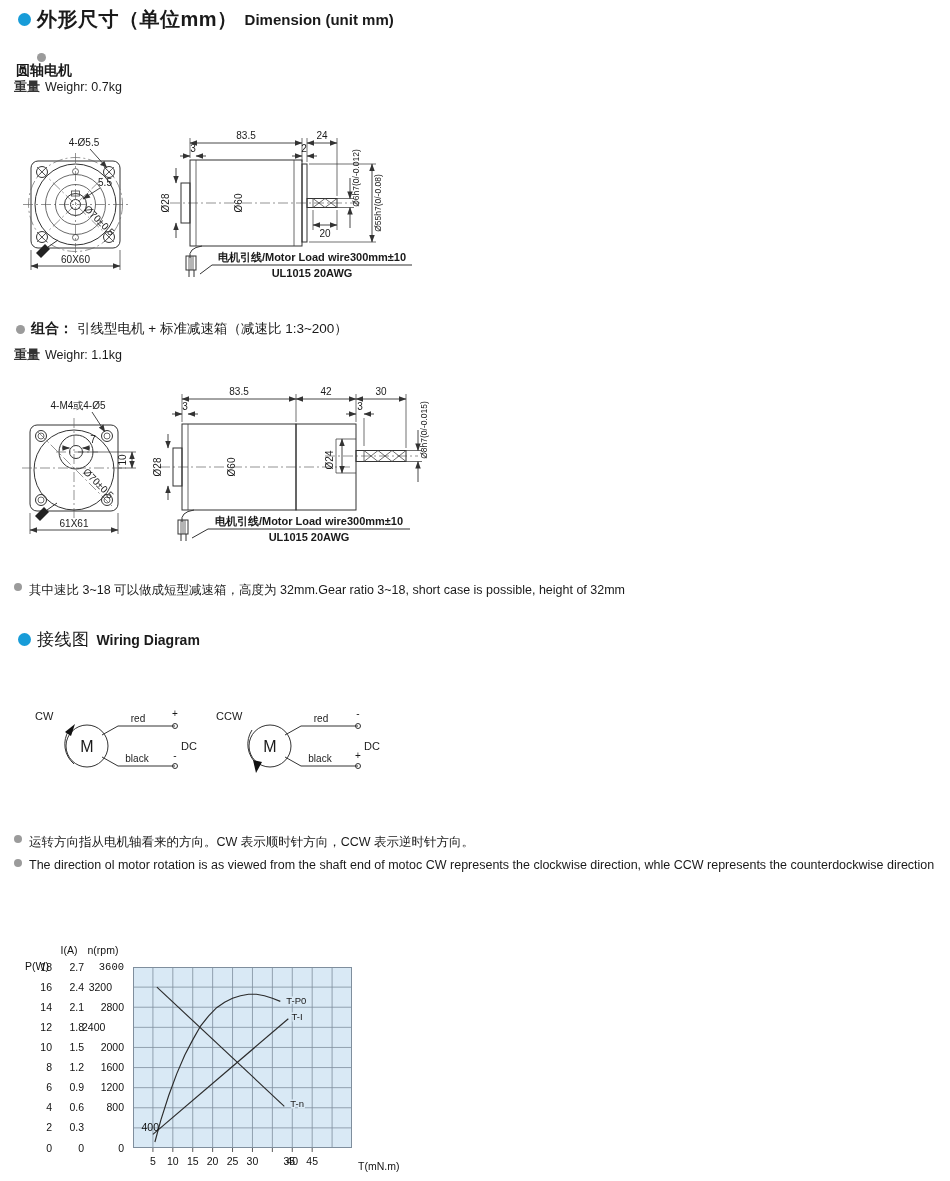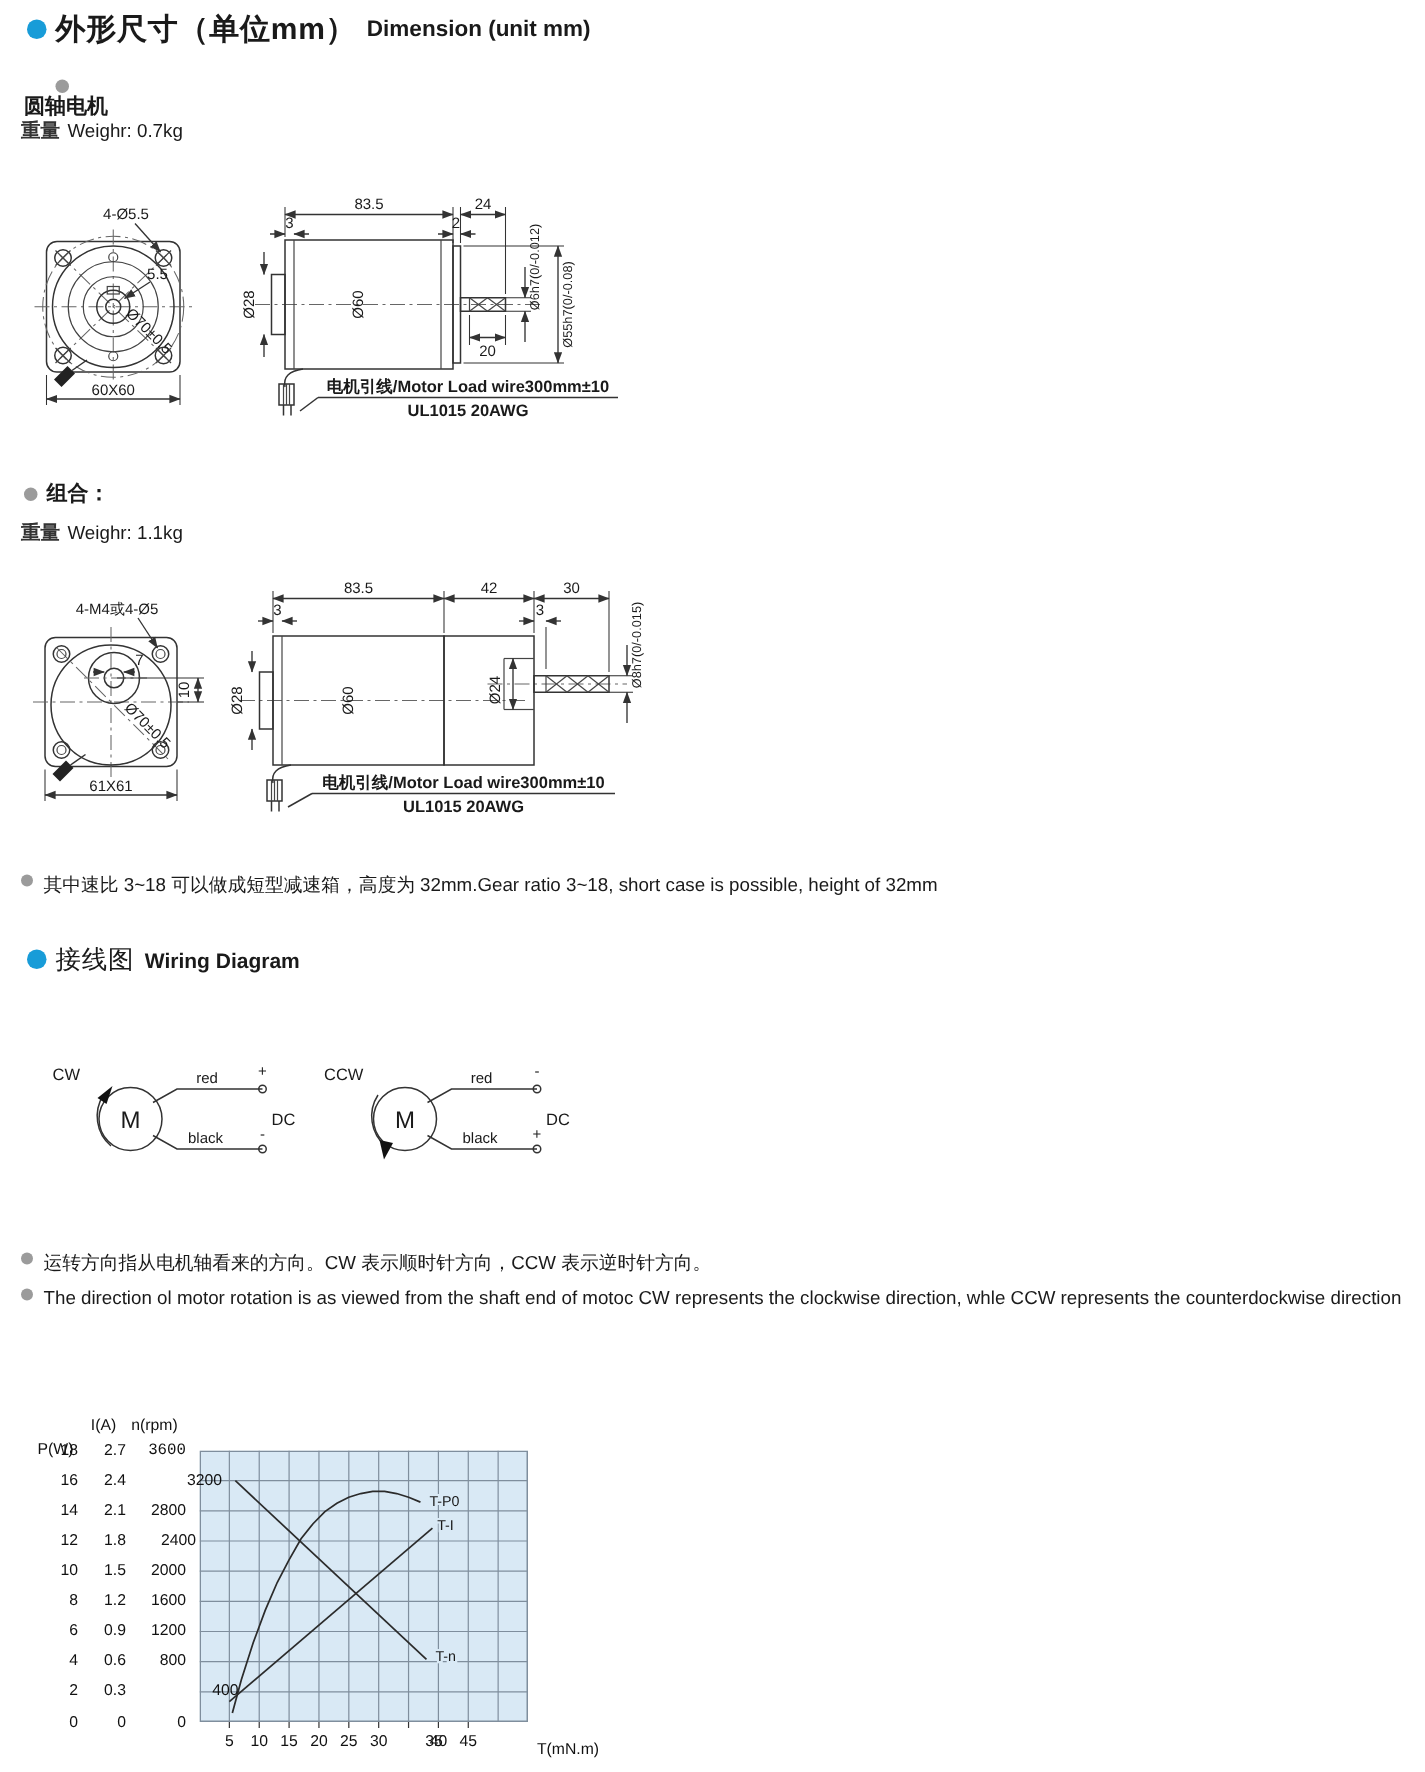--- a/index.html
+++ b/index.html
@@ -166,20 +166,21 @@
         <line class="ln" x1="192" y1="147" x2="392" y2="147"></line>
       </g>
       <text class="wiretxt" x="292" y="143" text-anchor="middle">电机引线/Motor Load wire300mm±10</text>
       <text class="wiretxt" x="292" y="159" text-anchor="middle">UL1015 20AWG</text>
     </g>
   </svg>
 
   <div class="abs h-row" style="left:16px;top:320px;">
     <span class="dot-gray"></span>
     <span class="t-sub">组合：</span>
+    <span class="t-body" style="margin-left:4px;font-size:13.5px;">引线型电机 + 标准减速箱（减速比 1:3~200）</span>
   </div>
 
   <div class="abs h-row t-body" style="left:14px;top:346px;">
     <span class="w-cn">重量</span>
     <span>Weighr: 1.1kg</span>
   </div>
 
   <svg class="abs" style="left:20px;top:382px;" width="470" height="178" viewBox="0 0 470 178">
     <defs>
       <marker id="m2" viewBox="0 0 10 8" markerWidth="9" markerHeight="7" refX="9" refY="4" orient="auto-start-reverse">
@@ -407,23 +408,23 @@
       <div class="ylab" style="left: 34px; top: 64.7222px; width: 30px; text-align: right;">2.1</div>
       <div class="ylab" style="left: 34px; top: 84.8333px; width: 30px; text-align: right;">1.8</div>
       <div class="ylab" style="left: 34px; top: 104.944px; width: 30px; text-align: right;">1.5</div>
       <div class="ylab" style="left: 34px; top: 125.056px; width: 30px; text-align: right;">1.2</div>
       <div class="ylab" style="left: 34px; top: 145.167px; width: 30px; text-align: right;">0.9</div>
       <div class="ylab" style="left: 34px; top: 165.278px; width: 30px; text-align: right;">0.6</div>
       <div class="ylab" style="left: 34px; top: 185.389px; width: 30px; text-align: right;">0.3</div>
       <div class="ylab" style="left: 34px; top: 205.5px; width: 30px; text-align: right;">0</div>
       <div class="yhead" style="left: 62px; top: 8px; width: 42px;">n(rpm)</div>
       <div class="ylab" style="left: 62px; top: 24.5px; width: 42px; text-align: right; font-family: Liberation Mono, monospace;">3600</div>
-      <div class="ylab" style="left: 62px; top: 44.6111px; width: 30px; text-align: right; padding-left: 36px;">3200</div>
+      <div class="ylab" style="left: 62px; top: 44.6111px; width: 30px; text-align: right;">3200</div>
       <div class="ylab" style="left: 62px; top: 64.7222px; width: 42px; text-align: right;">2800</div>
-      <div class="ylab" style="left: 62px; top: 84.8333px; width: 42px; text-align: center; margin-left: 16px;">2400</div>
+      <div class="ylab" style="left: 62px; top: 84.8333px; width: 42px; text-align: left;">2400</div>
       <div class="ylab" style="left: 62px; top: 104.944px; width: 42px; text-align: right;">2000</div>
       <div class="ylab" style="left: 62px; top: 125.056px; width: 42px; text-align: right;">1600</div>
       <div class="ylab" style="left: 62px; top: 145.167px; width: 42px; text-align: right;">1200</div>
       <div class="ylab" style="left: 62px; top: 165.278px; width: 42px; text-align: right;">800</div>
       <div class="ylab" style="left: 62px; top: 185.389px; width: 42px; text-align: right; padding-left: 35px;">400</div>
       <div class="ylab" style="left: 62px; top: 205.5px; width: 42px; text-align: right;">0</div>
       <div class="xlab" style="left: 121.909px; top: 219px; width: 22px; text-align: center;">5</div>
       <div class="xlab" style="left: 141.818px; top: 219px; width: 22px; text-align: center;">10</div>
       <div class="xlab" style="left: 161.727px; top: 219px; width: 22px; text-align: center;">15</div>
       <div class="xlab" style="left: 181.636px; top: 219px; width: 22px; text-align: center;">20</div>

